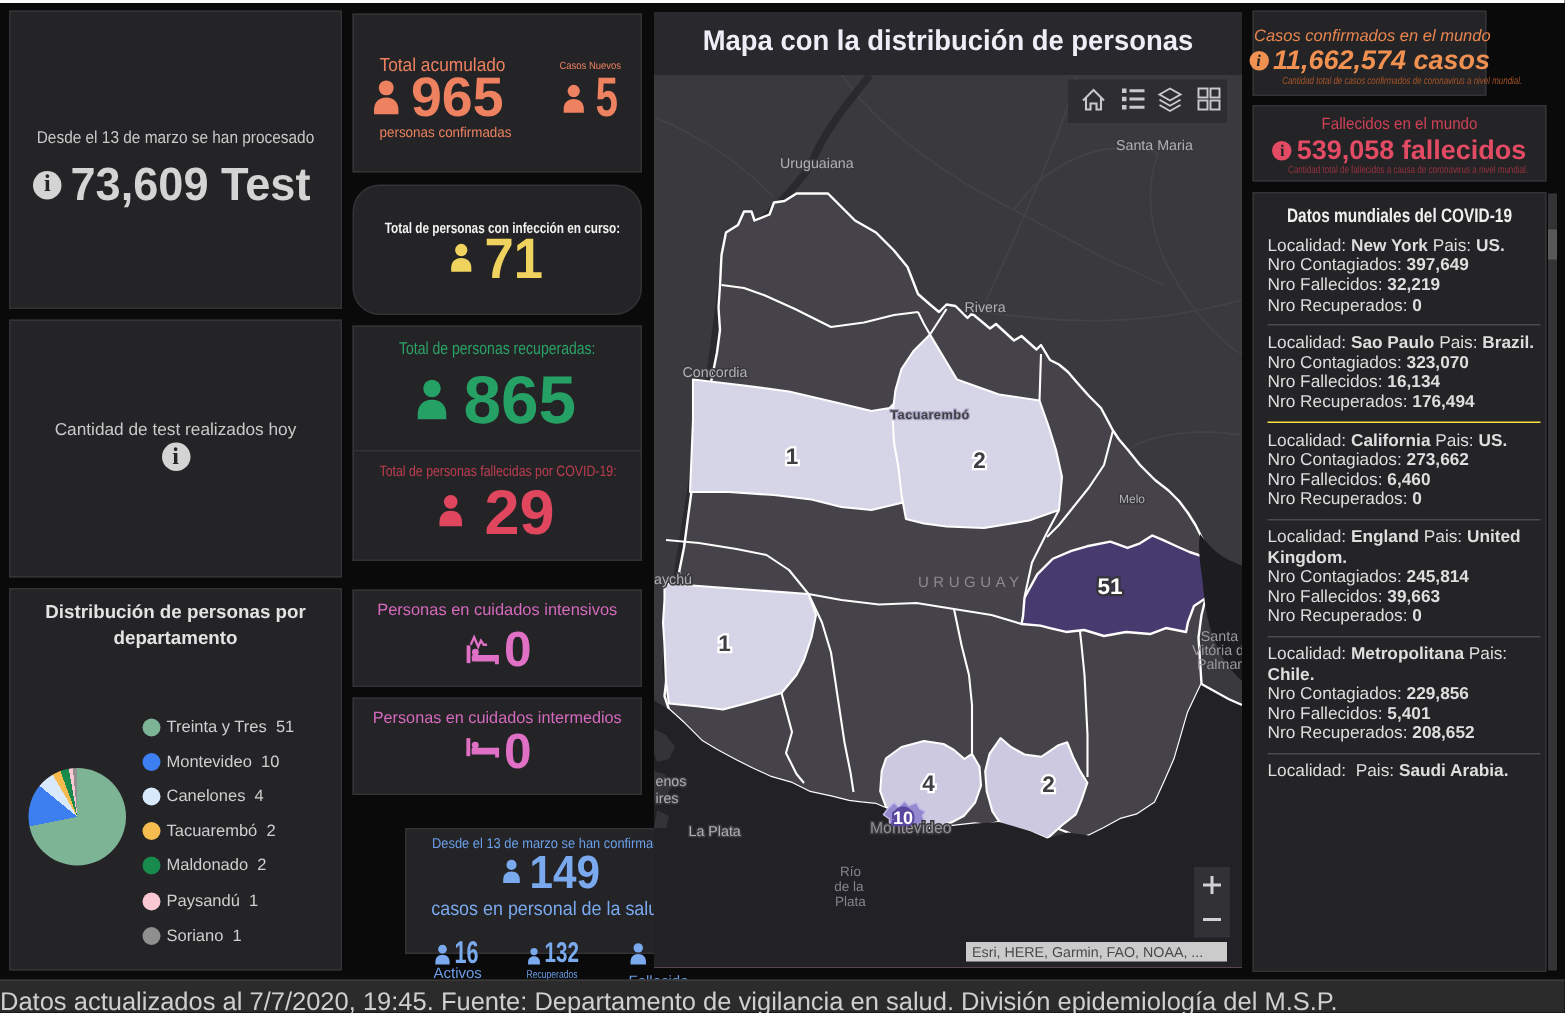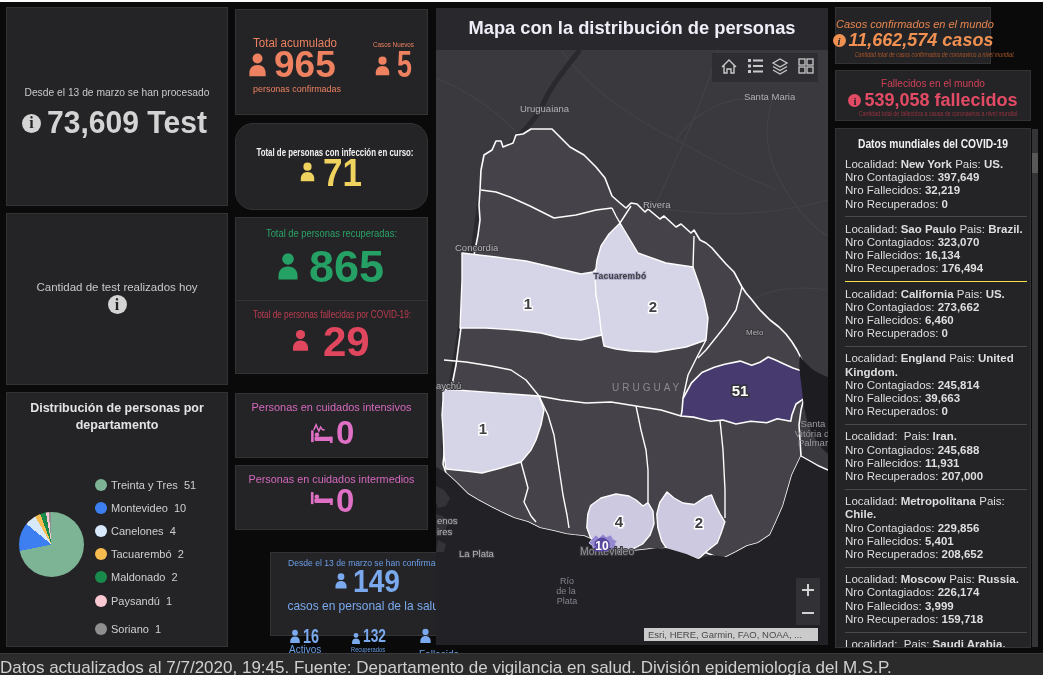--- a/index.html
+++ b/index.html
@@ -54,21 +54,21 @@
         <span class="fitw fl">Tacuarembó&nbsp; 2</span>
       </div>
     <div style="height:23.2px; display:flex; align-items:center;">
         <span style="width:12px;height:12px;border-radius:50%;background:#178a4c;display:inline-block;margin-right:4px;flex:none;"></span>
         <span class="fitw fl">Maldonado&nbsp; 2</span>
       </div>
     <div style="height:23.2px; display:flex; align-items:center;">
         <span style="width:12px;height:12px;border-radius:50%;background:#fac8d2;display:inline-block;margin-right:4px;flex:none;"></span>
         <span class="fitw fl">Paysandú&nbsp; 1</span>
       </div>
-    <div style="height:23.2px; display:flex; align-items:flex-end;">
+    <div style="height:23.2px; display:flex; align-items:center;">
         <span style="width:12px;height:12px;border-radius:50%;background:#8f8f8f;display:inline-block;margin-right:4px;flex:none;"></span>
         <span class="fitw fl">Soriano&nbsp; 1</span>
       </div>
   </div>
 </div>
 
 <div class="panel" style="left:235px; top:9px; width:193px; height:106px;">
   <div class="fitw fl" style="position: absolute; left: 17px; top: 26px; font-size: 12.5px; color: rgb(237, 129, 96); transform: scaleX(0.92276); transform-origin: left center;">Total acumulado</div>
   <div style="position:absolute; left:11px; top:43px;">
     <svg width="21" height="24" viewBox="0 0 24 28">
@@ -358,39 +358,27 @@
         <div class="fitw fl">Nro Recuperados: <b>0</b></div>
       </div>
       <div style="padding:5.5px 0;border-top:1px solid #4a4a4a;">
         <div class="fitw fl">Localidad: <b>England</b> Pais: <b>United</b></div>
         <div class="fitw fl"><b>Kingdom.</b></div>
         <div class="fitw fl">Nro Contagiados: <b>245,814</b></div>
         <div class="fitw fl">Nro Fallecidos: <b>39,663</b></div>
         <div class="fitw fl">Nro Recuperados: <b>0</b></div>
       </div>
       <div style="padding:5.5px 0;border-top:1px solid #4a4a4a;">
-        <div class="fitw fl">Localidad:&nbsp; Pais: <b>Iran.</b></div>
-        <div class="fitw fl">Nro Contagiados: <b>245,688</b></div>
-        <div class="fitw fl">Nro Fallecidos: <b>11,931</b></div>
-        <div class="fitw fl">Nro Recuperados: <b>207,000</b></div>
-      </div>
-      <div style="padding:5.5px 0;border-top:1px solid #4a4a4a;">
         <div class="fitw fl">Localidad: <b>Metropolitana</b> Pais:</div>
         <div class="fitw fl"><b>Chile.</b></div>
         <div class="fitw fl">Nro Contagiados: <b>229,856</b></div>
         <div class="fitw fl">Nro Fallecidos: <b>5,401</b></div>
         <div class="fitw fl">Nro Recuperados: <b>208,652</b></div>
       </div>
       <div style="padding:5.5px 0;border-top:1px solid #4a4a4a;">
-        <div class="fitw fl">Localidad: <b>Moscow</b> Pais: <b>Russia.</b></div>
-        <div class="fitw fl">Nro Contagiados: <b>226,174</b></div>
-        <div class="fitw fl">Nro Fallecidos: <b>3,999</b></div>
-        <div class="fitw fl">Nro Recuperados: <b>159,718</b></div>
-      </div>
-      <div style="padding:5.5px 0;border-top:1px solid #4a4a4a;">
         <div class="fitw fl">Localidad:&nbsp; Pais: <b>Saudi Arabia.</b></div>
       </div>
     </div>
 </div>
 <div style="position:absolute; left:1032px; top:129px; width:6px; height:518px; background:#343437;">
   <div style="position:absolute; left:0; top:24px; width:6px; height:20px; background:#585858;"></div>
 </div>
 
 <div style="position:absolute; left:0; top:653px; width:1043px; height:22px; background:#2b2b2b; border-top:1px solid #3a3a3a;">
   <div class="ctr fitw" style="position:absolute; left:0; width:854px; top:4px; font-size:17px; color:#cfcfcf;">Datos actualizados al 7/7/2020, 19:45. Fuente: Departamento de vigilancia en salud. División epidemiología del M.S.P.</div>

